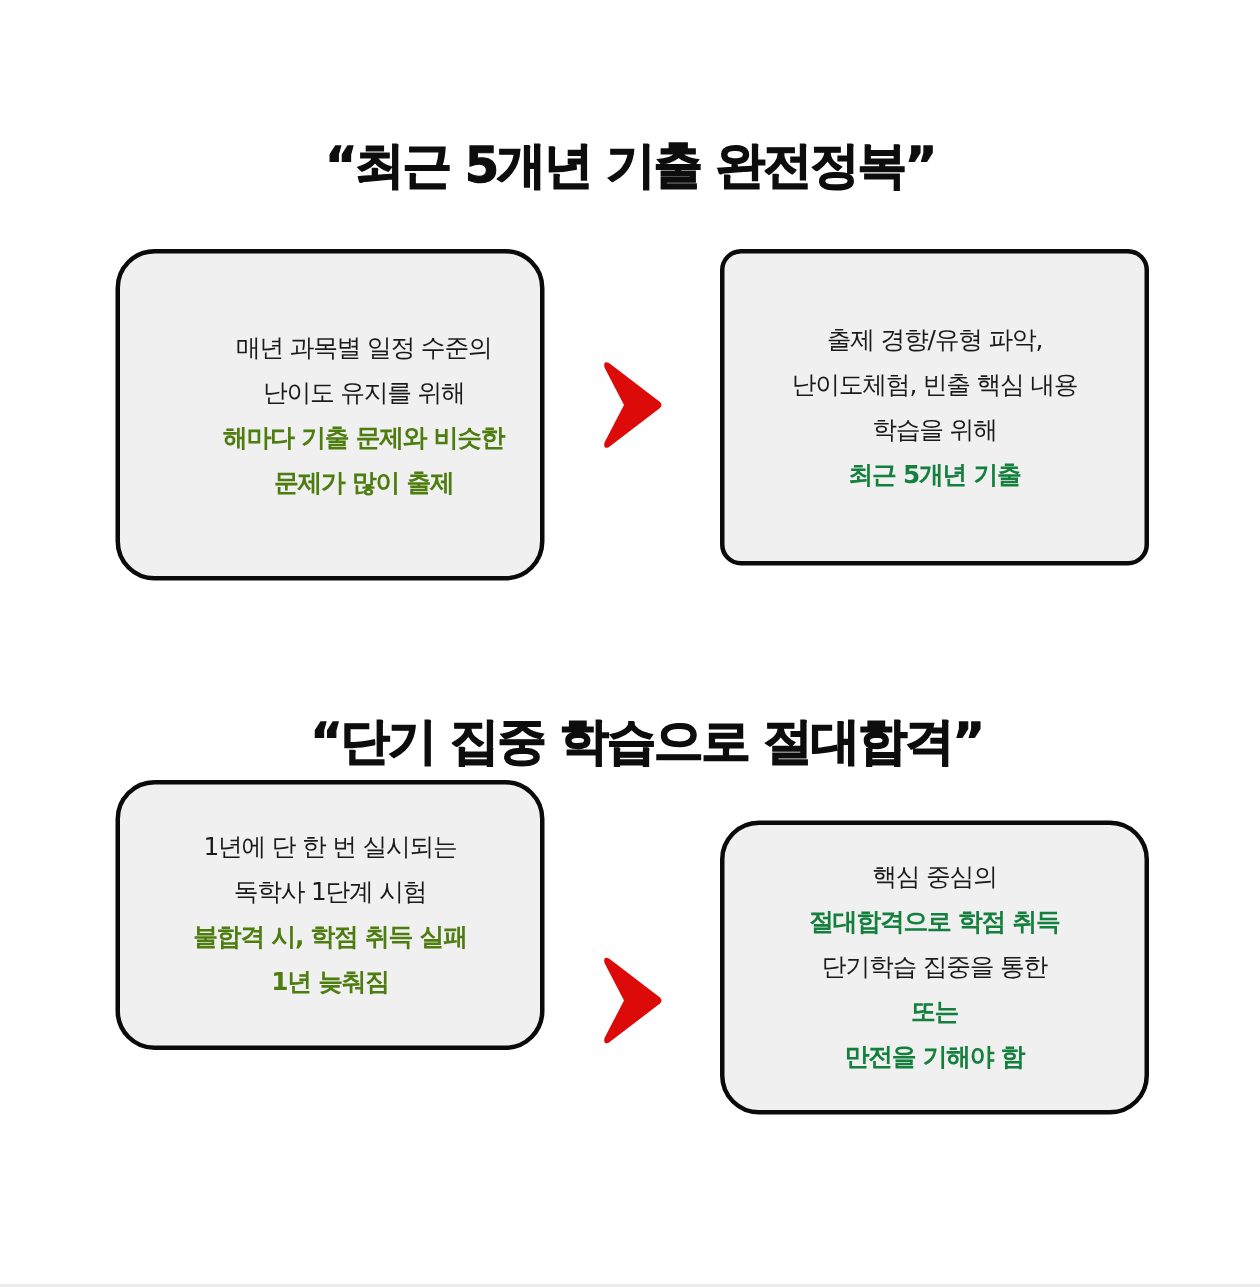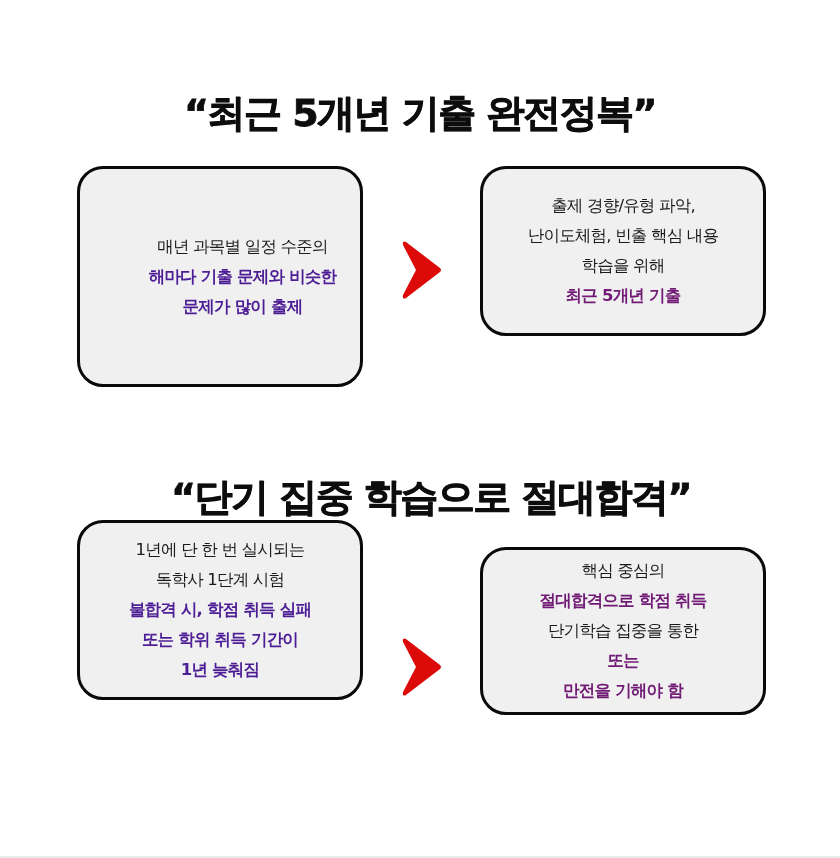--- a/index.html
+++ b/index.html
@@ -1,71 +1,71 @@
 <!DOCTYPE html>
 <html><head>
   <meta charset="utf-8">
   <style>
     * { margin: 0; padding: 0; box-sizing: border-box; }
     html, body { width: 840px; height: 858px; background: #ffffff; overflow: hidden; }
     body { position: relative; font-family: "DejaVu Sans", "Liberation Sans", sans-serif; color: #111111; }
     .heading {
       position: absolute; left: 0; width: 840px; text-align: center;
-      font-size: 38px; font-weight: 900; letter-spacing: -1.5px; color: #0d0d0d;
+      font-size: 33px; font-weight: 900; letter-spacing: -1.5px; color: #0d0d0d;
       -webkit-text-stroke: 0.8px #0d0d0d;
     }
     .card {
       position: absolute; width: 286px;
       background: #f0f0f0; border: 3px solid #0a0a0a; border-radius: 26px;
       display: flex; flex-direction: column; justify-content: center; align-items: center;
       text-align: center;
     }
     .line { font-size: 16.5px; line-height: 30px; letter-spacing: -0.8px; white-space: nowrap; color: #1a1a1a; }
-    .line.bold { font-weight: bold; color: #4c1d95; text-align: center; }
-    .line.red { font-weight: bold; color: #701a75; text-align: right; }
+    .line.bold { font-weight: bold; color: #4d7c0f; text-align: center; }
+    .line.red { font-weight: bold; color: #15803d; text-align: right; }
     .arrow { position: absolute; width: 44px; height: 62px; }
     .bottom-rule { position: absolute; left: 0; top: 856px; width: 840px; height: 2px; background: #ececec; }
   </style>
 </head>
 <body>
 
 <div class="heading" style="top:88px;">“최근 5개년 기출 완전정복”</div>
 
 <div class="card" style="left:77px; top:166px; height:221px;padding-left:45px;">
   <div class="line">매년 과목별 일정 수준의</div>
+  <div class="line">난이도 유지를 위해</div>
   <div class="line bold">해마다 기출 문제와 비슷한</div>
   <div class="line bold">문제가 많이 출제</div>
 </div>
 
 <svg class="arrow" style="left:399px; top:239px;" viewBox="0 0 44 62">
   <path d="M7 3 Q3 1 4 6 L17 31 L4 56 Q3 61 7 59 L41 33 Q43 31 41 29 Z" fill="#dd0a0a"></path>
 </svg>
 
-<div class="card" style="left:480px; top:166px; height:170px;">
+<div class="card" style="left:480px; top:166px; height:211px;border-radius:14px;">
   <div class="line">출제 경향/유형 파악,</div>
   <div class="line">난이도체험, 빈출 핵심 내용</div>
   <div class="line">학습을 위해</div>
   <div class="line red">최근 5개년 기출</div>
 </div>
 
 <div class="heading" style="top:472px;margin-left:11px;">“단기 집중 학습으로 절대합격”</div>
 
 <div class="card" style="left:77px; top:520px; height:180px;">
   <div class="line">1년에 단 한 번 실시되는</div>
   <div class="line">독학사 1단계 시험</div>
   <div class="line bold">불합격 시, 학점 취득 실패</div>
-  <div class="line bold">또는 학위 취득 기간이</div>
   <div class="line bold">1년 늦춰짐</div>
 </div>
 
 <svg class="arrow" style="left:399px; top:636px;" viewBox="0 0 44 62">
   <path d="M7 3 Q3 1 4 6 L17 31 L4 56 Q3 61 7 59 L41 33 Q43 31 41 29 Z" fill="#dd0a0a"></path>
 </svg>
 
-<div class="card" style="left:480px; top:547px; height:168px;">
+<div class="card" style="left:480px; top:547px; height:196px;">
   <div class="line">핵심 중심의</div>
   <div class="line red">절대합격으로 학점 취득</div>
   <div class="line">단기학습 집중을 통한</div>
   <div class="line red">또는</div>
   <div class="line red">만전을 기해야 함</div>
 </div>
 
 <div class="bottom-rule"></div>
 
 </body></html>

